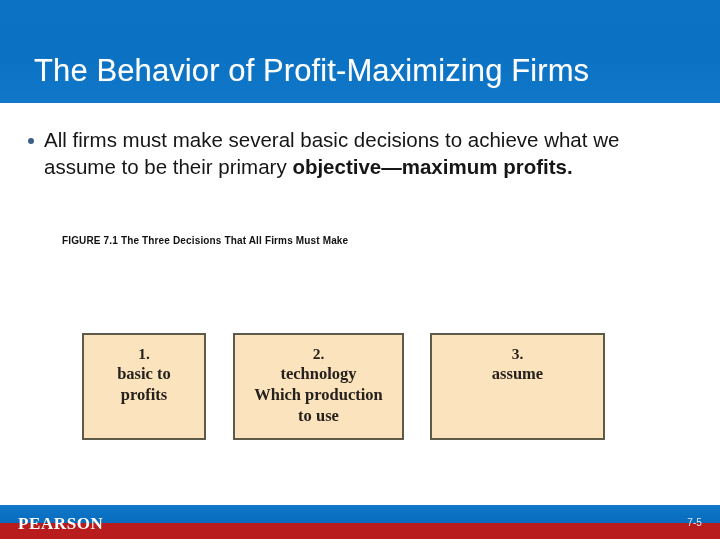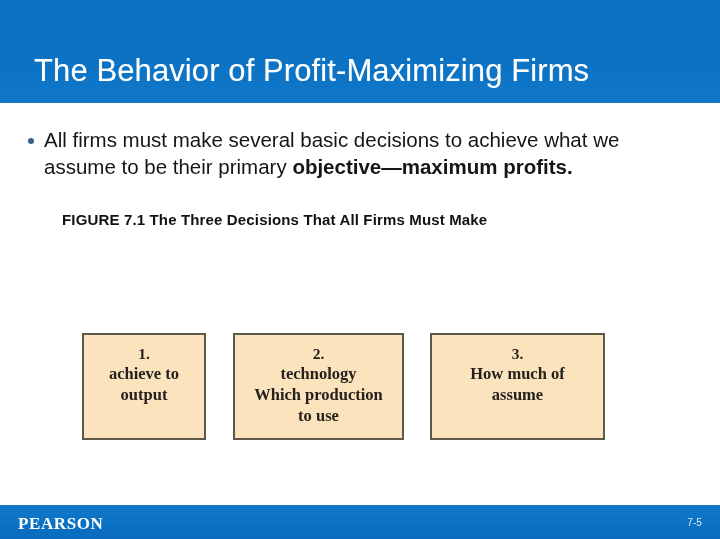--- a/index.html
+++ b/index.html
@@ -79,22 +79,22 @@
     color: #161616;
     font-weight: 400;
   }
   .bullet-text b {
     font-weight: 700;
   }
 
   .figure-caption {
     position: absolute;
     left: 62px;
-    top: 108px;
-    font-size: 15px;
+    top: 132px;
+    font-size: 10px;
     font-weight: 700;
     color: #111111;
     letter-spacing: 0.15px;
     white-space: nowrap;
   }
 
   
   .boxes {
     position: absolute;
     left: 0;
@@ -131,21 +131,21 @@
   #box-1 { left: 82px;  width: 124px; }
   #box-2 { left: 233px; width: 171px; }
   #box-3 { left: 430px; width: 175px; }
 
   
   .footer-bar {
     position: absolute;
     left: 0;
     top: 505px;
     width: 720px;
-    height: 34px;
+    height: 18px;
     background: #0b72c4;
     background-image: linear-gradient(180deg, #1279c9 0%, #0a70c2 60%, #0a6cbc 100%);
   }
   .pearson-logo {
     position: absolute;
     left: 18px;
     top: 9px;
     font-size: 17px;
     font-weight: 700;
     letter-spacing: 0.6px;
@@ -185,34 +185,33 @@
       <span class="bullet-dot"></span>
       <span class="bullet-text"><span>All firms must make several basic decisions to achieve what we assume to be their primary </span><b>objective—maximum profits.</b></span>
     </div>
 
     <div class="figure-caption">FIGURE 7.1  The Three Decisions That All Firms Must Make</div>
 
     <div class="boxes">
 
       <div class="decision-box" id="box-1">
         <span class="num">1.</span>
-        <span class="line">achieve to</span>
-        <span class="line">output</span>
+        <span class="line">basic to</span>
+        <span class="line">profits</span>
       </div>
 
       <div class="decision-box" id="box-2">
         <span class="num">2.</span>
         <span class="line">technology</span>
         <span class="line">Which production</span>
         <span class="line">to use</span>
       </div>
 
       <div class="decision-box" id="box-3">
         <span class="num">3.</span>
-        <span class="line">How much of</span>
         <span class="line">assume</span>
       </div>
 
     </div>
   </div>
 
   <div class="footer-bar">
     <div class="pearson-logo">PEARSON</div>
     <div class="slide-number">7-5</div>
   </div>

